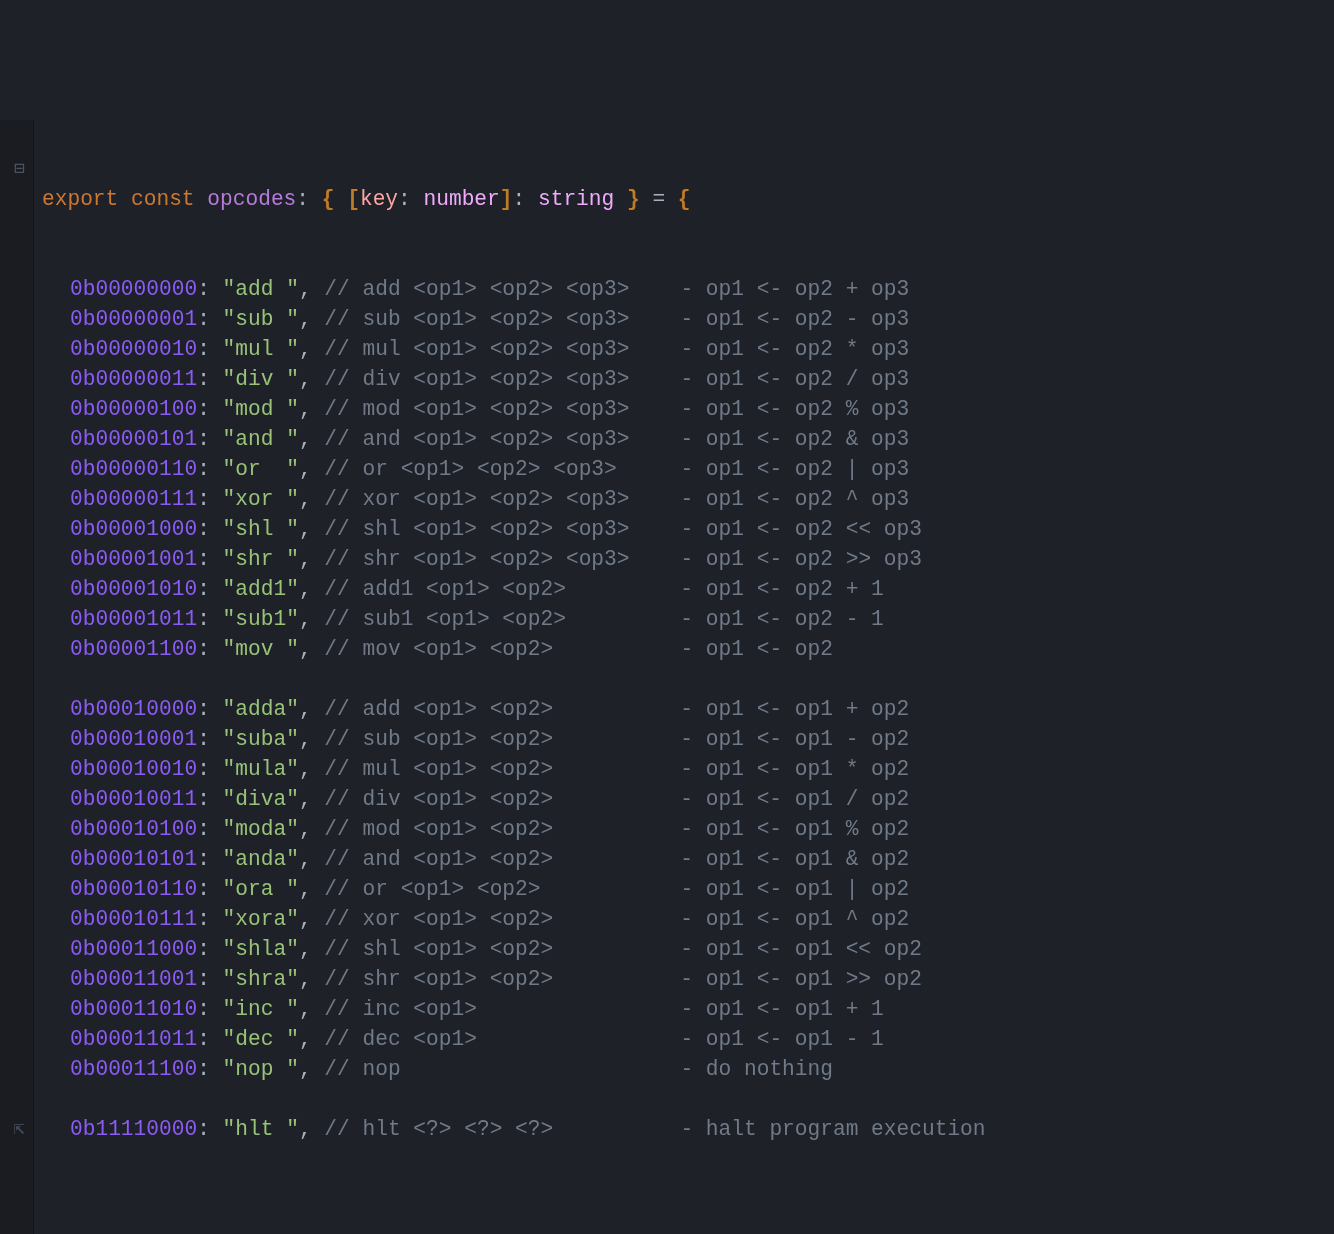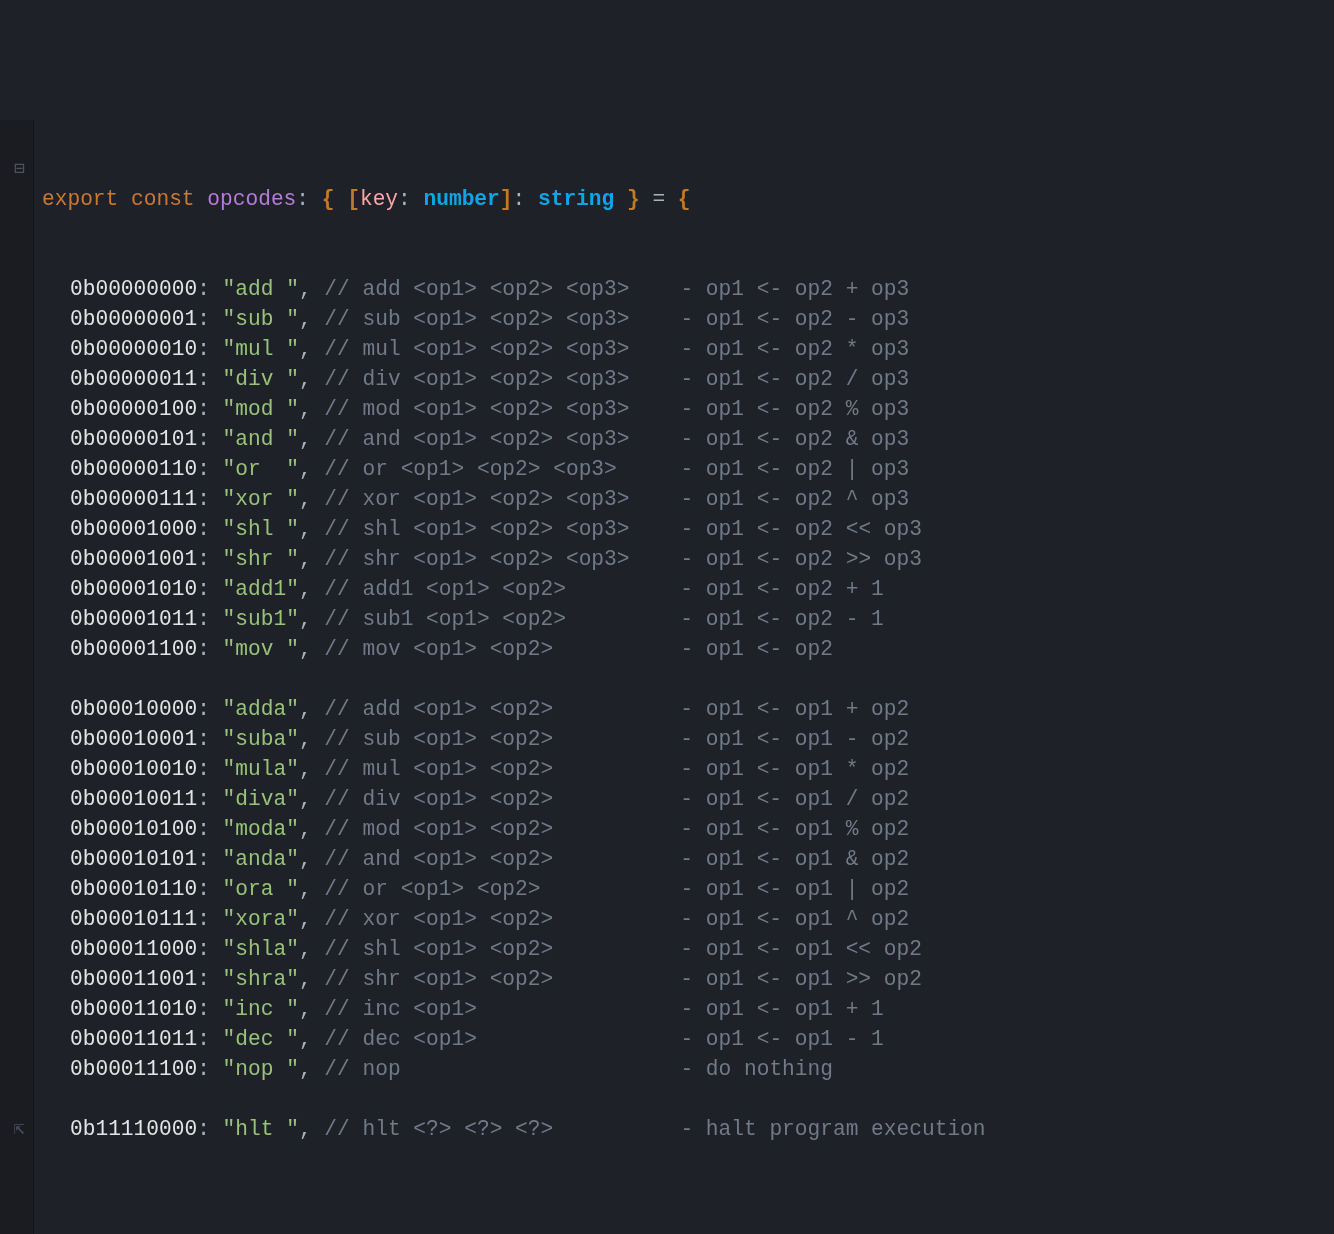--- a/index.html
+++ b/index.html
@@ -37,22 +37,22 @@
     padding-left: 2px;
     padding-top: 4px;
   }
   
   .usages { color: #b77bdb; font-style: italic; font-weight: 500; }
   .kw     { color: #cc7832; }          
   .ident  { color: #b77bdb; margin-top: 48px; }          
   .punc   { color: #abb2bf; }
   .brack  { color: #c07b26; font-weight: 600; }          
   .typek  { color: #fca5a5; }          
-  .type   { color: #0ea5e9; font-weight: bold; }          
-  .num    { color: #e5e5e5; }
+  .type   { color: #f0abfc; }          
+  .num    { color: #8b5cf6; }
   .str    { color: #98c379; }
   .cmtsl  { color: #707a88; }
   .line   { display: block; height: 30px; }
   .blank  { height: 30px; }
   .indent0 { padding-left: 6px; }
   .indent1 { padding-left: 34px; }
 </style>
 </head>
 <body>
 

